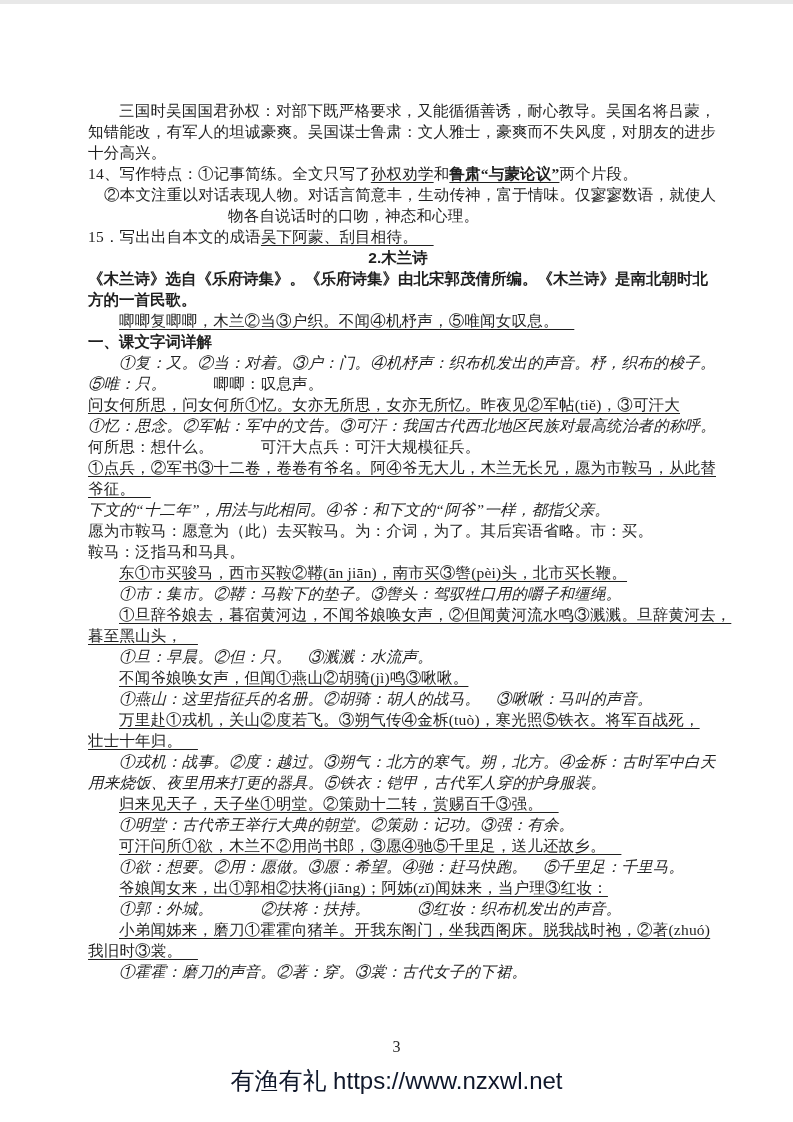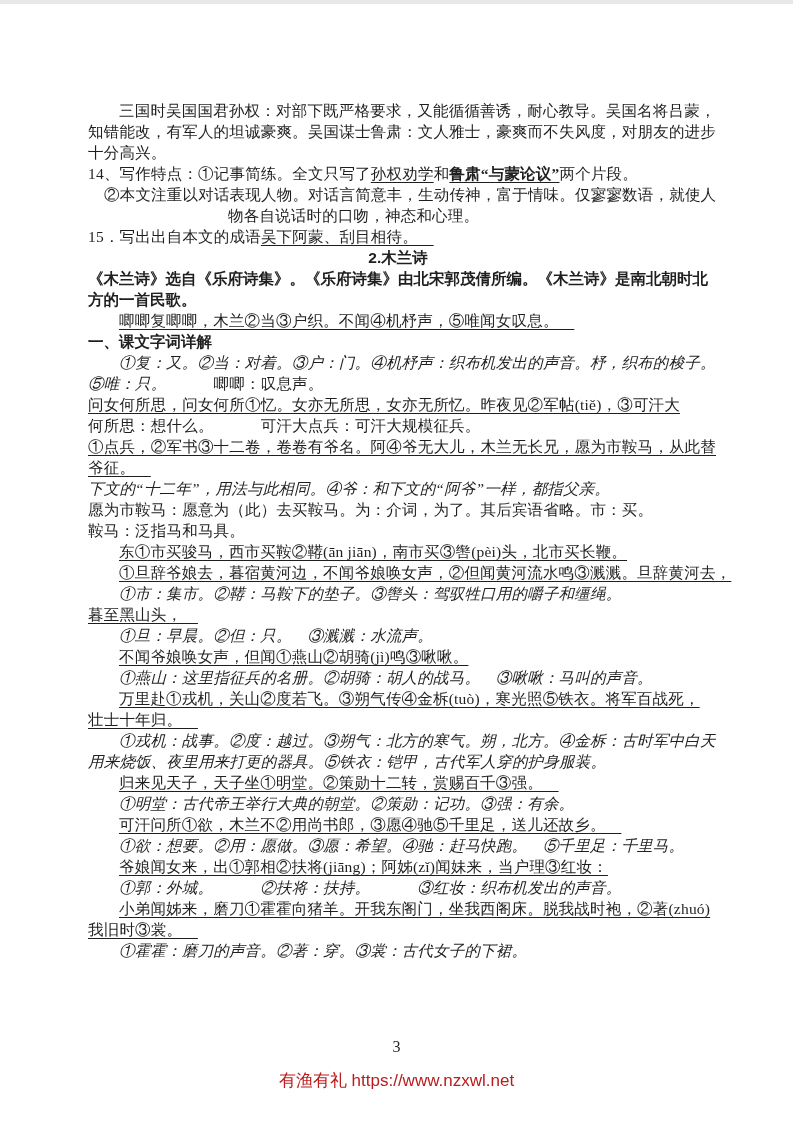--- a/index.html
+++ b/index.html
@@ -37,22 +37,22 @@
     top:1032px;left:0;width:100%;
     text-align:center;
     font-size:16px;line-height:21px;
     color:#2a2a2a;
   }
   .footer-watermark{
     position:absolute;
     top:1063px;left:0;width:100%;
     text-align:center;
     font-family:"Liberation Sans", sans-serif;
-    font-size:17px;line-height:28px;
-    color:#b91c1c;
+    font-size:24px;line-height:28px;
+    color:#0f172a;
   }
 </style>
 </head>
 <body>
 
 <div class="page">
   <div class="doc">
       <div class="line indent2"><span>三国时吴国国君孙权：对部下既严格要求，又能循循善诱，耐心教导。吴国名将吕蒙，</span></div>
       <div class="line"><span>知错能改，有军人的坦诚豪爽。吴国谋士鲁肃：文人雅士，豪爽而不失风度，对朋友的进步</span></div>
       <div class="line"><span>十分高兴。</span></div>
@@ -61,29 +61,30 @@
       <div class="line indent6"><span>物各自说话时的口吻，神态和心理。</span></div>
       <div class="line"><span>15．写出出自本文的成语</span><span class="u">吴下阿蒙、刮目相待。　</span></div>
       <div class="line center"><span class="sansbold">2.木兰诗</span></div>
       <div class="line"><span class="sansbold">《木兰诗》选自《乐府诗集》。《乐府诗集》由北宋郭茂倩所编。《木兰诗》是南北朝时北</span></div>
       <div class="line"><span class="sansbold">方的一首民歌。</span></div>
       <div class="line indent2"><span class="u">唧唧复唧唧，木兰②当③户织。不闻④机杼声，⑤唯闻女叹息。　</span></div>
       <div class="line"><span class="sansbold">一、课文字词详解</span></div>
       <div class="line indent2"><span class="kai">①复：又。②当：对着。③户：门。④机杼声：织布机发出的声音。杼，织布的梭子。</span></div>
       <div class="line"><span class="kai">⑤唯：只。</span><span>　　　</span><span>唧唧：叹息声。</span></div>
       <div class="line"><span class="u">问女何所思，问女何所①忆。女亦无所思，女亦无所忆。昨夜见②军帖(tiě)，③可汗大</span></div>
+      <div class="line"><span class="kai">①忆：思念。②军帖：军中的文告。③可汗：我国古代西北地区民族对最高统治者的称呼。</span></div>
       <div class="line"><span>何所思：想什么。</span><span>　　　</span><span>可汗大点兵：可汗大规模征兵。</span></div>
       <div class="line"><span class="u">①点兵，②军书③十二卷，卷卷有爷名。阿④爷无大儿，木兰无长兄，愿为市鞍马，从此替</span></div>
       <div class="line"><span class="u">爷征。　</span></div>
       <div class="line"><span class="kai">下文的“十二年”，用法与此相同。④爷：和下文的“阿爷”一样，都指父亲。</span></div>
       <div class="line"><span>愿为市鞍马：愿意为（此）去买鞍马。为：介词，为了。其后宾语省略。市：买。</span></div>
       <div class="line"><span>鞍马：泛指马和马具。</span></div>
       <div class="line indent2"><span class="u">东①市买骏马，西市买鞍②鞯(ān jiān)，南市买③辔(pèi)头，北市买长鞭。</span></div>
+      <div class="line indent2"><span class="kai">①市：集市。②鞯：马鞍下的垫子。③辔头：驾驭牲口用的嚼子和缰绳。</span></div>
       <div class="line indent2"><span class="u">①旦辞爷娘去，暮宿黄河边，不闻爷娘唤女声，②但闻黄河流水鸣③溅溅。旦辞黄河去，</span></div>
-      <div class="line indent2"><span class="kai">①市：集市。②鞯：马鞍下的垫子。③辔头：驾驭牲口用的嚼子和缰绳。</span></div>
       <div class="line"><span class="u">暮至黑山头，　</span></div>
       <div class="line indent2"><span class="kai">①旦：早晨。②但：只。</span><span>　</span><span class="kai">③溅溅：水流声。</span></div>
       <div class="line indent2"><span class="u">不闻爷娘唤女声，但闻①燕山②胡骑(jì)鸣③啾啾。</span></div>
       <div class="line indent2"><span class="kai">①燕山：这里指征兵的名册。②胡骑：胡人的战马。</span><span>　</span><span class="kai">③啾啾：马叫的声音。</span></div>
       <div class="line indent2"><span class="u">万里赴①戎机，关山②度若飞。③朔气传④金柝(tuò)，寒光照⑤铁衣。将军百战死，</span></div>
       <div class="line"><span class="u">壮士十年归。　</span></div>
       <div class="line indent2"><span class="kai">①戎机：战事。②度：越过。③朔气：北方的寒气。朔，北方。④金柝：古时军中白天</span></div>
       <div class="line"><span class="kai">用来烧饭、夜里用来打更的器具。⑤铁衣：铠甲，古代军人穿的护身服装。</span></div>
       <div class="line indent2"><span class="u">归来见天子，天子坐①明堂。②策勋十二转，赏赐百千③强。　</span></div>
       <div class="line indent2"><span class="kai">①明堂：古代帝王举行大典的朝堂。②策勋：记功。③强：有余。</span></div>

